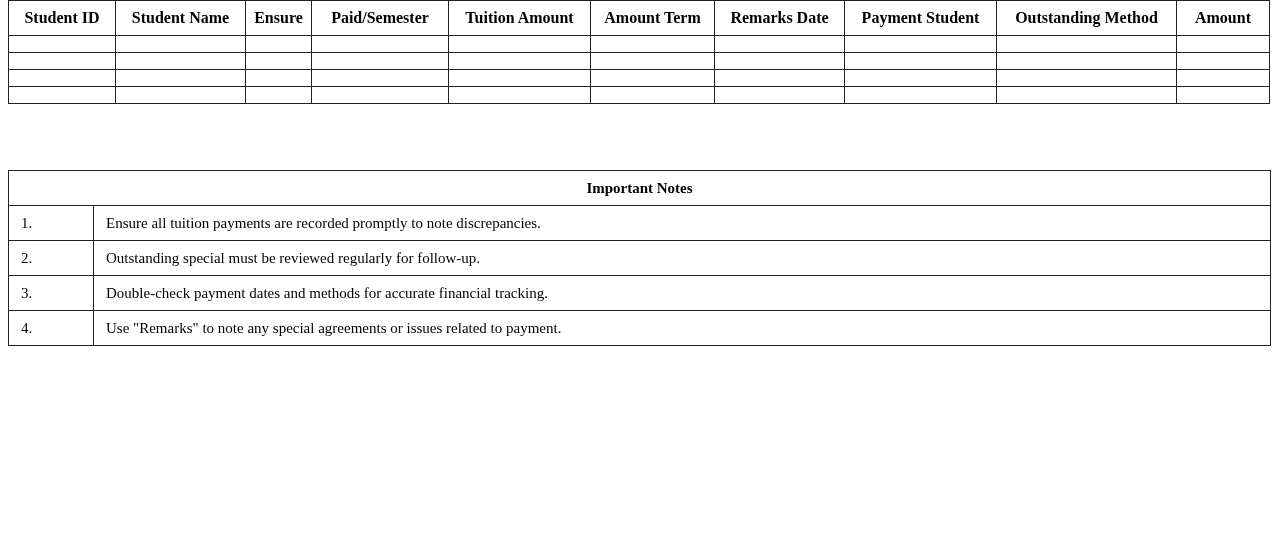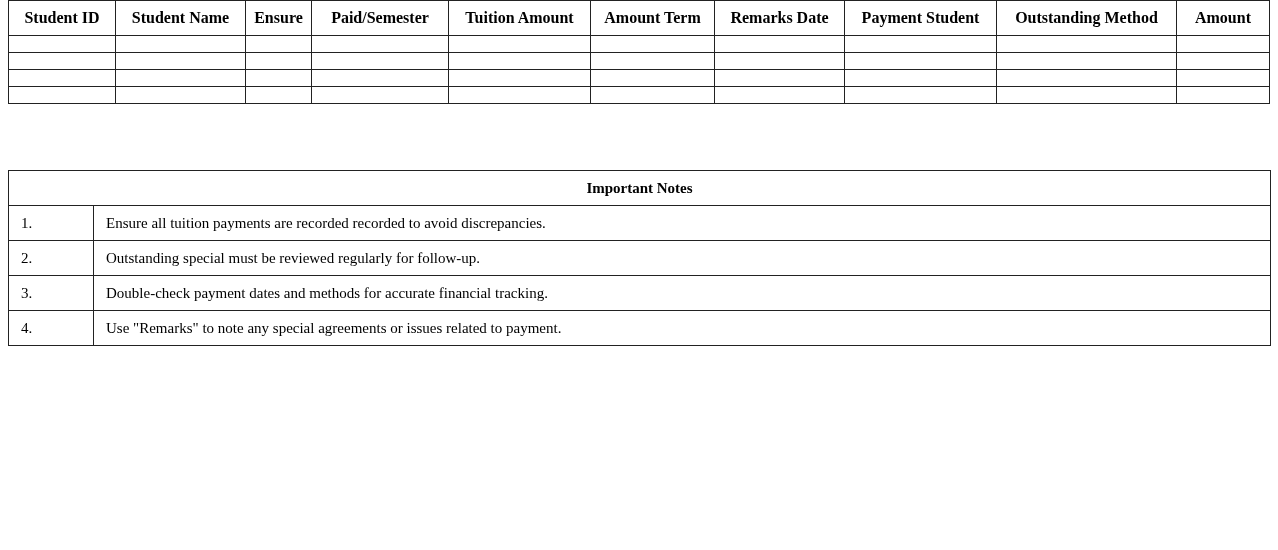--- a/index.html
+++ b/index.html
@@ -145,21 +145,21 @@
       <col style="width:1177px">
   </colgroup>
   <thead>
     <tr>
       <th colspan="2">Important Notes</th>
     </tr>
   </thead>
   <tbody>
     <tr>
       <td class="num">1.</td>
-      <td class="text">Ensure all tuition payments are recorded recorded to avoid discrepancies.</td>
+      <td class="text">Ensure all tuition payments are recorded promptly to note discrepancies.</td>
     </tr>
     <tr>
       <td class="num">2.</td>
       <td class="text">Outstanding special must be reviewed regularly for follow-up.</td>
     </tr>
     <tr>
       <td class="num">3.</td>
       <td class="text">Double-check payment dates and methods for accurate financial tracking.</td>
     </tr>
     <tr>

